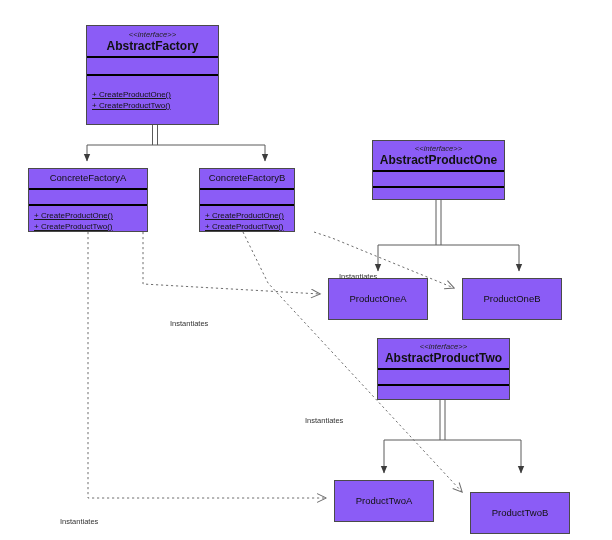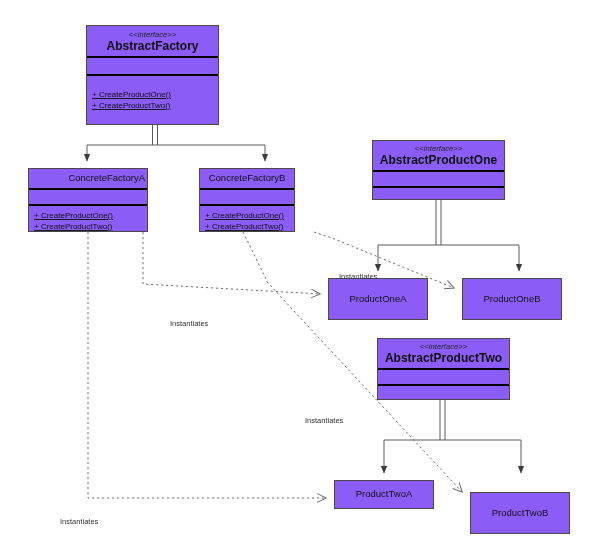--- a/index.html
+++ b/index.html
@@ -153,21 +153,21 @@
       <span class="cls-name">AbstractFactory</span>
     </div>
     <div class="compartment cmp-empty divider-top" style="height:18px;"></div>
     <div class="compartment cmp-ops divider-top" style="flex:1;">
       <div class="op-row">+ CreateProductOne()</div>
       <div class="op-row">+ CreateProductTwo()</div>
     </div>
   </div>
 
   <div class="uml-class" style="left:28px; top:168px; width:120px; height:64px;">
-    <div class="compartment cmp-title" style="height:22px;align-items:flex-end;">
+    <div class="compartment cmp-title" style="height:22px;">
       <span class="cls-name plain-title">ConcreteFactoryA</span>
     </div>
     <div class="compartment cmp-empty divider-top" style="height:17px;"></div>
     <div class="compartment cmp-ops divider-top" style="flex:1;">
       <div class="op-row">+ CreateProductOne()</div>
       <div class="op-row">+ CreateProductTwo()</div>
     </div>
   </div>
 
   <div class="uml-class" style="left:199px; top:168px; width:96px; height:64px;">
@@ -204,21 +204,21 @@
       <span class="cls-name plain-title">ProductOneB</span>
     </div>
   </div>
 
   <div class="uml-class" style="left:328px; top:278px; width:100px; height:42px;">
     <div class="compartment cmp-title" style="height:100%; justify-content:center;">
       <span class="cls-name plain-title">ProductOneA</span>
     </div>
   </div>
 
-  <div class="uml-class" style="left:334px; top:480px; width:100px; height:29px;">
+  <div class="uml-class" style="left:334px; top:480px; width:100px; height:42px;">
     <div class="compartment cmp-title" style="height:100%; justify-content:center;">
       <span class="cls-name plain-title">ProductTwoA</span>
     </div>
   </div>
 
   <div class="uml-class" style="left:470px; top:492px; width:100px; height:42px;">
     <div class="compartment cmp-title" style="height:100%; justify-content:center;">
       <span class="cls-name plain-title">ProductTwoB</span>
     </div>
   </div>

